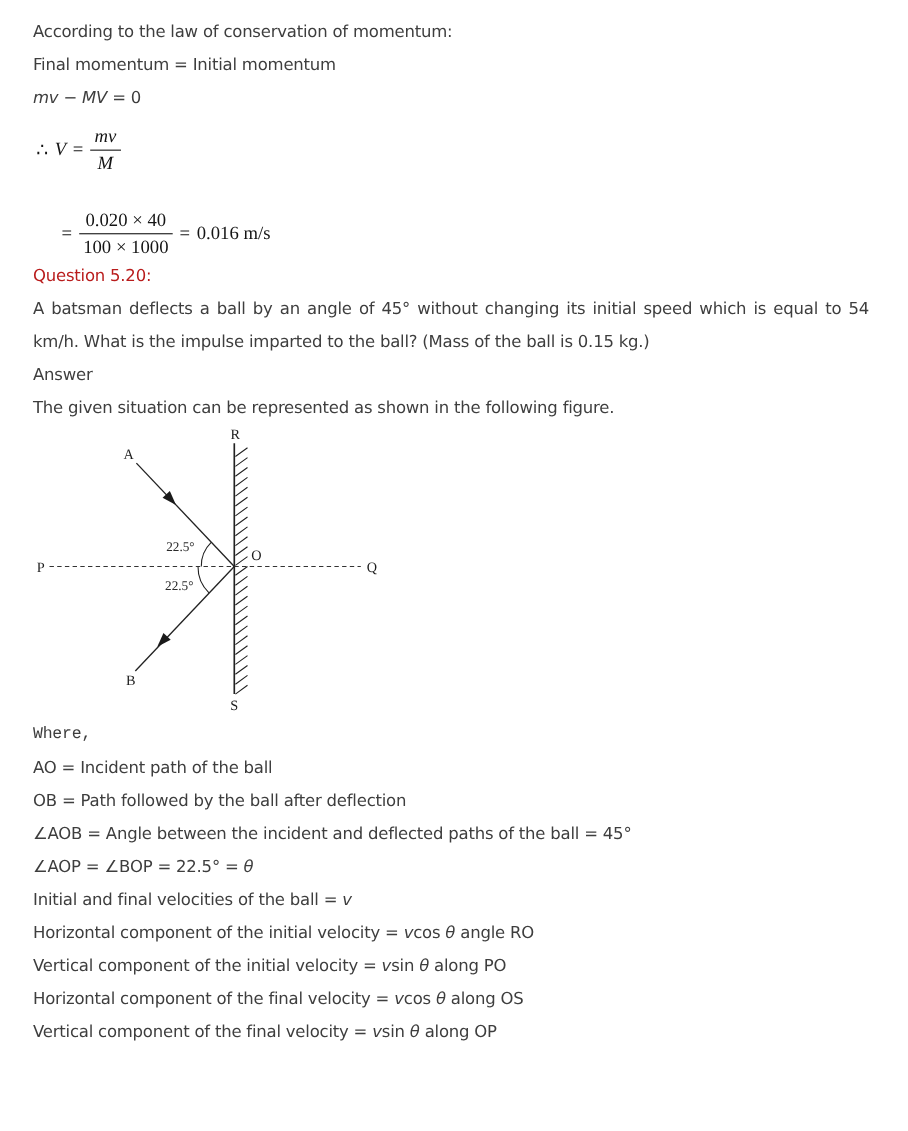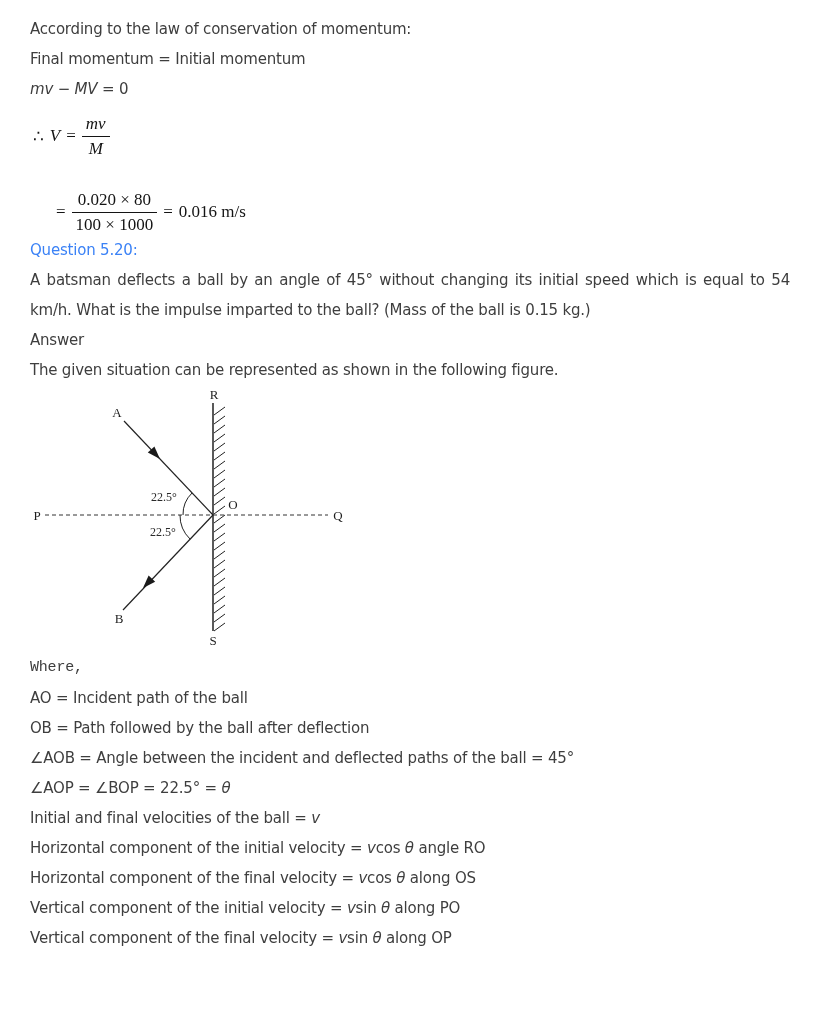--- a/index.html
+++ b/index.html
@@ -3,21 +3,21 @@
 <meta charset="utf-8">
 <style>
   html, body { margin:0; padding:0; }
   body {
     width:825px; height:1028px; background:#ffffff; overflow:hidden;
     font-family:"DejaVu Sans", sans-serif; color:#3e3e3e;
   }
   .page { padding:14px 35px 0 30px; }
   p.line { margin:0; font-size:15px; line-height:30px; letter-spacing:-0.2px; }
   .it { font-style:italic; }
-  .heading { color:#3b82f6; margin-top:42px; }
+  .heading { color:#b91c1c; margin-top:42px; }
   .q-body { width:760px; text-align:justify; line-height:31px; }
   
   .math { font-family:"Liberation Serif", serif; color:#141414; font-size:17px; }
   .f-row { display:flex; align-items:center; gap:6px; }
   .eq1 { margin:9px 0 0 3px; }
   .eq2 { margin:30px 0 0 26px; }
   .frac { display:inline-block; text-align:center; vertical-align:middle; }
   .frac .num { display:block; border-bottom:1px solid #141414; padding:1px 4px 2px 4px; }
   .frac .den { display:block; padding:2px 4px 0 4px; }
   
@@ -42,21 +42,21 @@
     <span>=</span>
     <span class="frac">
       <span class="num it">mv</span>
       <span class="den it">M</span>
     </span>
   </div>
 
   <div class="math f-row eq2">
     <span>=</span>
     <span class="frac">
-      <span class="num">0.020 × 80</span>
+      <span class="num">0.020 × 40</span>
       <span class="den">100 × 1000</span>
     </span>
     <span>=</span>
     <span>0.016 m/s</span>
   </div>
 
   <p class="line heading">Question 5.20:</p>
   <p class="line q-body">A batsman deflects a ball by an angle of 45° without changing its initial speed which is equal to 54 km/h. What is the impulse imparted to the ball? (Mass of the ball is 0.15 kg.)</p>
   <p class="line">Answer</p>
   <p class="line">The given situation can be represented as shown in the following figure.</p>
@@ -95,17 +95,17 @@
     </svg>
   </div>
 
   <p class="line expl-first">Where,</p>
   <p class="line">AO = Incident path of the ball</p>
   <p class="line">OB = Path followed by the ball after deflection</p>
   <p class="line">∠AOB = Angle between the incident and deflected paths of the ball = 45°</p>
   <p class="line"><span>∠AOP = ∠BOP = 22.5° = </span><span class="it">θ</span></p>
   <p class="line"><span>Initial and final velocities of the ball = </span><span class="it">v</span></p>
   <p class="line"><span>Horizontal component of the initial velocity = </span><span class="it">v</span><span>cos </span><span class="it">θ</span><span> angle RO</span></p>
+  <p class="line"><span>Vertical component of the initial velocity = </span><span class="it">v</span><span>sin </span><span class="it">θ</span><span> along PO</span></p>
   <p class="line"><span>Horizontal component of the final velocity = </span><span class="it">v</span><span>cos </span><span class="it">θ</span><span> along OS</span></p>
-  <p class="line"><span>Vertical component of the initial velocity = </span><span class="it">v</span><span>sin </span><span class="it">θ</span><span> along PO</span></p>
   <p class="line"><span>Vertical component of the final velocity = </span><span class="it">v</span><span>sin </span><span class="it">θ</span><span> along OP</span></p>
 
 </div>
 
 </body></html>

